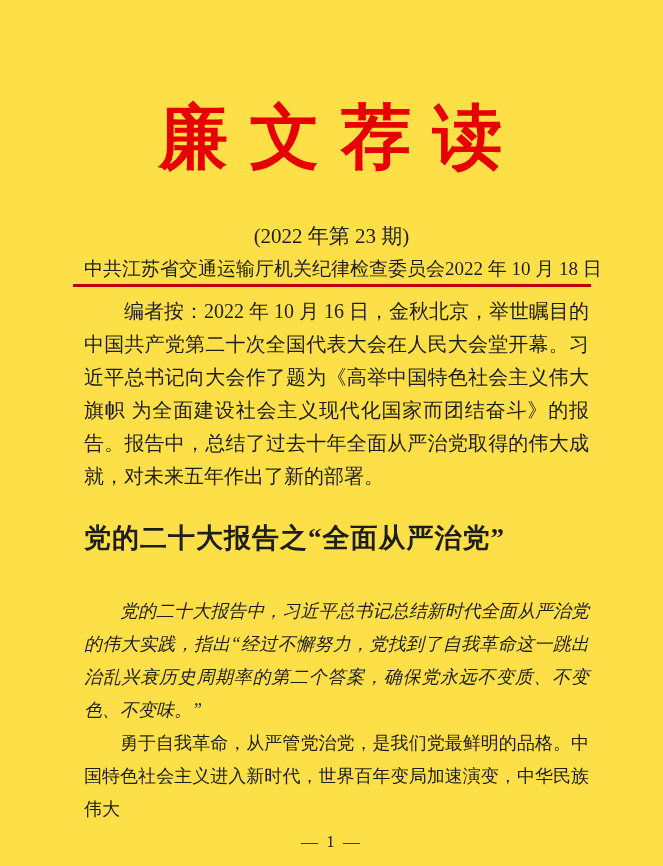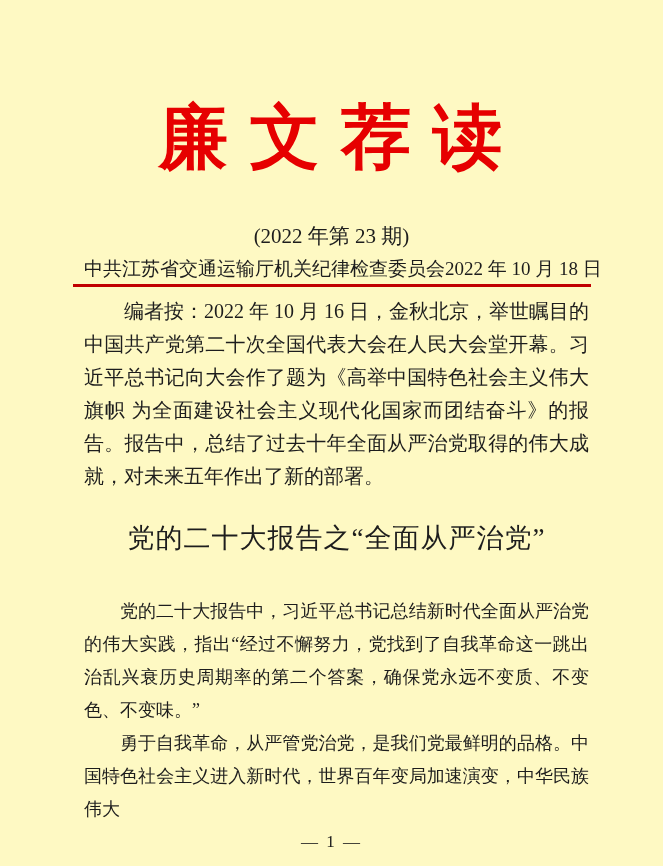--- a/index.html
+++ b/index.html
@@ -5,21 +5,21 @@
   :root {
     --title-red: #e60000;
     --rule-red: #c00000;
     --text: #1d1d1d;
   }
   html, body { margin: 0; padding: 0; background: #ffffff; }
   .page {
     position: relative;
     width: 663px;
     height: 866px;
-    background: #fef9c3;
+    background: #fde047;
     overflow: hidden;
     font-family: "Liberation Serif", "DejaVu Serif", serif;
     color: var(--text);
   }
   .doc-title {
     margin: 0;
     padding-top: 94px;
     text-align: center;
     font-size: 70px;
     line-height: 88px;
@@ -55,35 +55,34 @@
   }
   .editor-note {
     margin: 8px 0 0;
     font-size: 20px;
     line-height: 33px;
     text-indent: 2em;
     text-align: justify;
   }
   .article-heading {
     margin: 26px 0 0;
-    text-align: center;
     font-size: 27px;
     line-height: 39px;
-    font-weight: normal;
+    font-weight: bold;
     letter-spacing: 1px;
     white-space: nowrap;
   }
   .body-para {
     margin: 0;
     font-size: 18px;
     line-height: 33px;
     text-indent: 2em;
     text-align: justify;
   }
-  .body-para.first { margin-top: 37px; }
+  .body-para.first { margin-top: 37px; font-style: italic; }
   .page-footer {
     position: absolute;
     left: 0;
     right: 0;
     bottom: 14px;
     text-align: center;
     font-size: 17px;
     letter-spacing: 2px;
   }
 </style>

